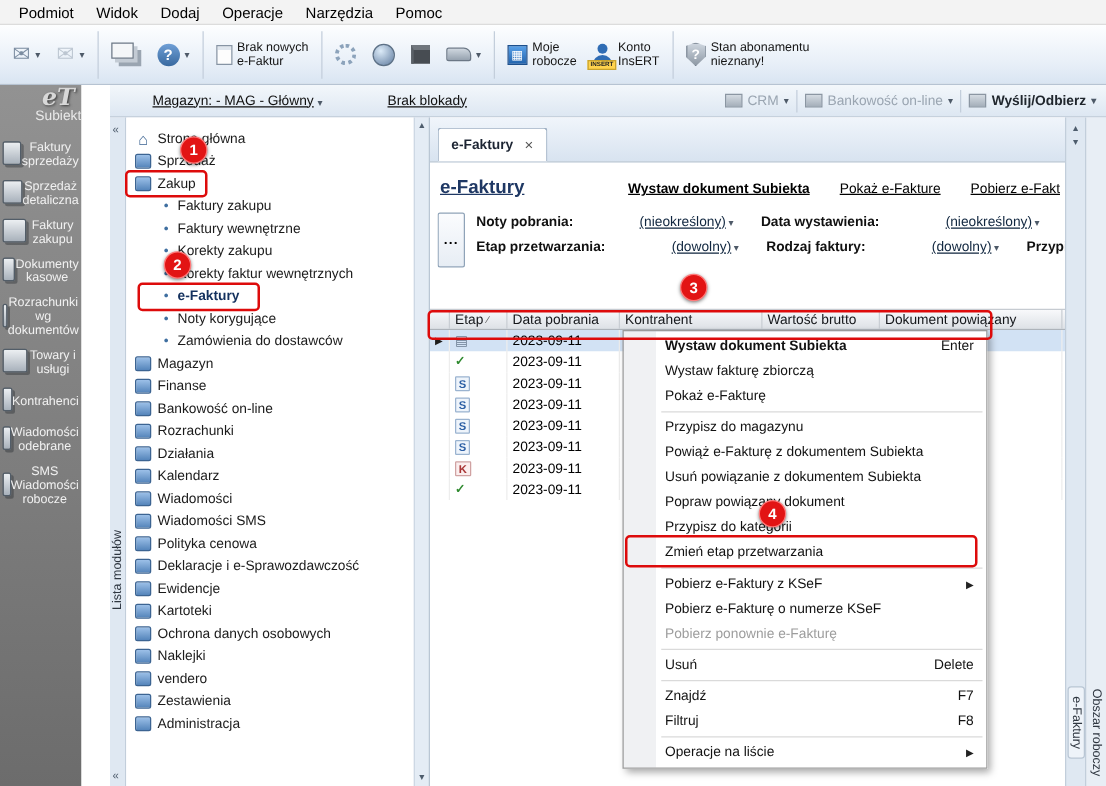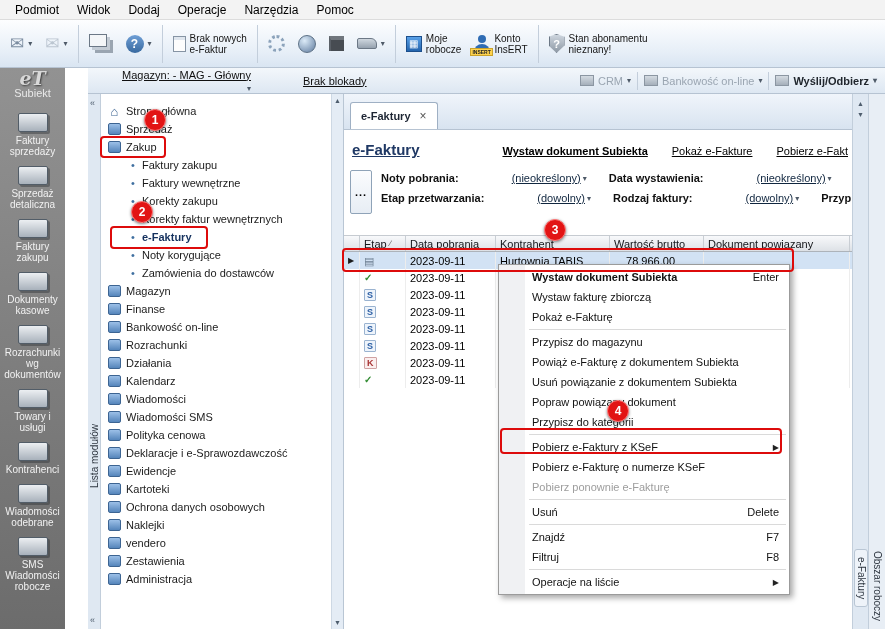--- a/index.html
+++ b/index.html
@@ -50,26 +50,26 @@
   .sub-link { text-decoration:underline; color:#101010; }
   .sub-gap { width:40px; flex:none; }
   .sub-right { margin-left:auto; display:flex; align-items:center; gap:6px; }
   .sub-dim { color:#9aa5b1; display:flex; align-items:center; gap:4px; }
   .sub-ic { width:14px; height:11px; background:linear-gradient(#d4dbe2,#a5afba); border:1px solid #8b96a2; }
   .sub-vs { width:1px; height:18px; background:#c3cedb; }
   .sub-live { color:#20262d; display:flex; align-items:center; gap:4px; font-weight:bold; }
   
   .sidebar { position:absolute; left:0; top:68px; width:65px; height:561px;
     background:linear-gradient(180deg,#929292,#6c6c6c); display:flex; flex-direction:column;
-    align-items:center; overflow:hidden; }
+    align-items:flex-end; overflow:hidden; }
   .logo { height:40px; text-align:center; padding-top:1px; }
   .logo-glyph { font-family:"DejaVu Serif", serif; font-style:italic; font-weight:bold; font-size:19px;
     color:#d8d8d8; text-shadow:1px 1px 2px #3c3c3c; line-height:18px; }
   .logo-text { font-size:11px; color:#e9e9e9; }
-  .mod-item { display:flex; flex-direction:column; align-items:center; padding:5px 2px 4px 2px; width:100%; }
+  .mod-item { display:flex; flex-direction:row; align-items:center; padding:5px 2px 4px 2px; width:100%; }
   .mod-icon { width:30px; height:19px; background:linear-gradient(#eceff2,#a8b1bb); border:1px solid #525d68;
     border-radius:2px; box-shadow:2px 2px 0 rgba(38,42,47,.4); margin-bottom:3px; }
   .mod-label { font-size:10px; line-height:11px; text-align:center; color:#f1f1f1; }
   
   .strip-left { position:absolute; left:88px; top:94px; width:13px; height:535px;
     background:#dfe8f2; border-right:1px solid #c2cedb; }
   .strip-left .collapse { position:absolute; left:2px; font-size:9px; color:#4e5d6d; }
   .strip-left .c-top { top:4px; } .strip-left .c-bot { bottom:4px; }
   .vert-btt { position:absolute; left:1px; top:330px; writing-mode:vertical-rl; transform:rotate(180deg);
     font-size:10px; color:#2e3640; }
@@ -105,21 +105,21 @@
     font-weight:bold; letter-spacing:1px; border-radius:2px; }
   .f-rows { margin-left:31px; display:flex; flex-direction:column; gap:8px; padding-top:3px; white-space:nowrap; }
   .f-row { display:flex; align-items:center; gap:5px; }
   .f-label { font-weight:bold; color:#101010; }
   .f-value { display:inline-flex; align-items:center; gap:2px; color:#10263f;margin-left:48px; }
   .f-value .val { text-decoration:underline; }
   .f-gap { width:12px; flex:none; }
   
   .table { position:absolute; left:0; top:141px; width:508px; bottom:0; }
   .thead { display:flex; height:17px; background:linear-gradient(#f8f9fb,#dde1e6);
-    border-top:1px solid #c6cbd1; border-bottom:1px solid #adb3ba; }
+    border-top:1px solid #c6cbd1; border-bottom:1px solid #adb3ba;margin-top:12px; }
   .th { padding:1px 4px; border-right:1px solid #c9ced4; display:flex; align-items:center; gap:3px;
     overflow:hidden; white-space:nowrap; color:#14161a; }
   .sort-glyph { font-size:8px; color:#555; }
   .c-marker { width:16px; flex:none; }
   .c-etap { width:46px; flex:none; }
   .c-data { width:90px; flex:none; }
   .c-kontr { width:114px; flex:none; }
   .c-wart { width:94px; flex:none; }
   .c-dok { width:146px; flex:none; }
   .trow { display:flex; height:17px; }
@@ -233,21 +233,21 @@
   <div class="tb-btn">
     <span class="i-shield">?</span>
     <span class="tb-label">
       <div>Stan abonamentu</div>
       <div>nieznany!</div>
     </span>
   </div>
 </div>
 
 <div class="subtoolbar">
-  <span style="display:flex;align-items:flex-end;gap:3px;flex-direction:column;">
+  <span style="display:flex;align-items:flex-end;gap:3px;">
     <span class="sub-link">Magazyn: - MAG - Główny</span>
     <span class="caret">▾</span>
   </span>
   <span class="sub-gap"></span>
   <span class="sub-link">Brak blokady</span>
   <span class="sub-right">
     <span class="sub-dim">
       <span class="sub-ic"></span>
       <span>CRM</span>
       <span class="caret">▾</span>
@@ -620,20 +620,23 @@
   </div>
   <div class="m-item">
     <span class="m-label">Usuń powiązanie z dokumentem Subiekta</span>
   </div>
   <div class="m-item">
     <span class="m-label">Popraw powiązany dokument</span>
   </div>
   <div class="m-item">
     <span class="m-label">Przypisz do kategorii</span>
   </div>
+  <div class="m-item">
+    <span class="m-label">Zmień etap przetwarzania</span>
+  </div>
   <div class="m-sep"></div>
   <div class="m-item">
     <span class="m-label">Pobierz e-Faktury z KSeF</span>
     <span class="m-arrow">▶</span>
   </div>
   <div class="m-item">
     <span class="m-label">Pobierz e-Fakturę o numerze KSeF</span>
   </div>
   <div class="m-item disabled">
     <span class="m-label">Pobierz ponownie e-Fakturę</span>

